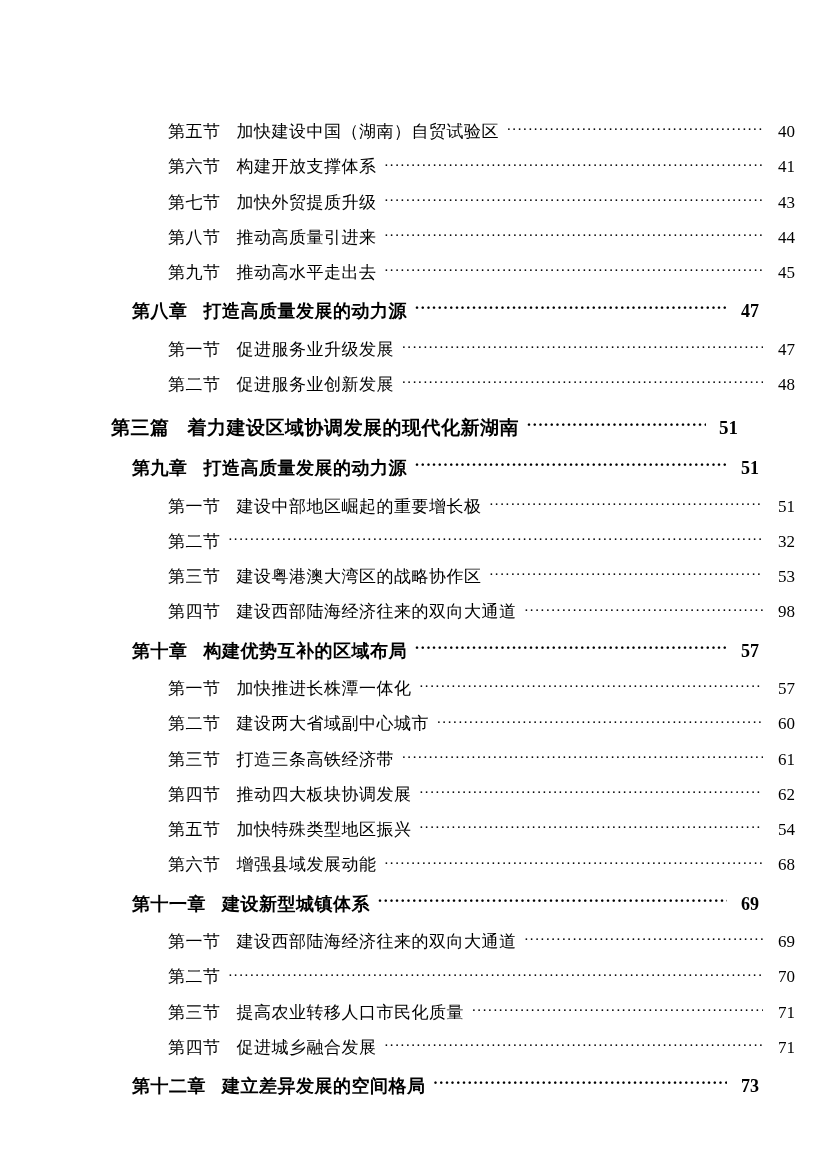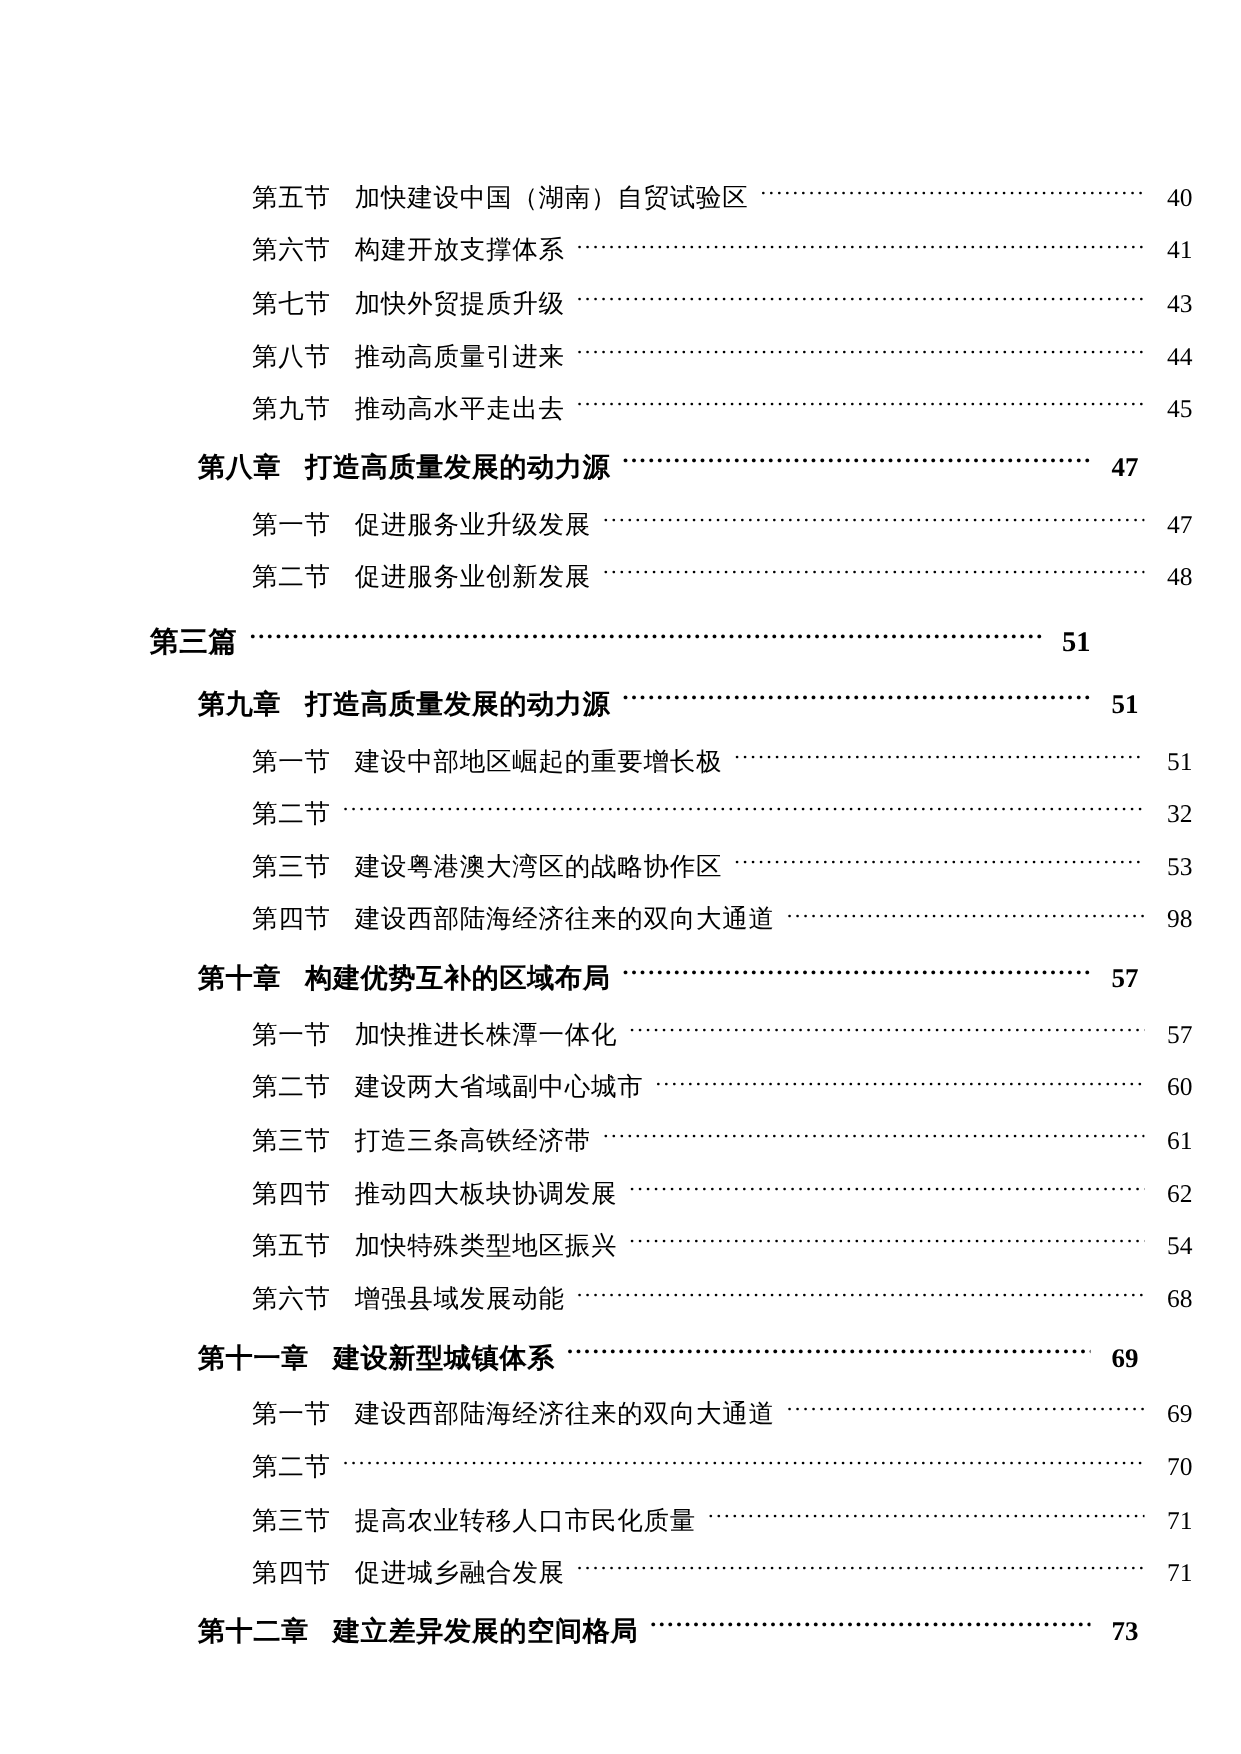--- a/index.html
+++ b/index.html
@@ -62,21 +62,21 @@
     flex: 0 0 auto;
     min-width: 26px;
     text-align: right;
     font-family: "Liberation Serif", "DejaVu Serif", serif;
   }
 
   
   .lvl-part {
     font-weight: bold;
     font-size: 19px;
-    margin-left: 0px;
+    margin-left: 11px;
     margin-top: 20px;
     margin-bottom: 16px;
   }
   .lvl-part .toc-title { padding-left: 18px; }
 
   .lvl-chapter {
     font-weight: bold;
     font-size: 18px;
     margin-left: 32px;
     margin-top: 16px;
@@ -147,20 +147,21 @@
         <span class="toc-page">47</span>
       </div>
       <div class="toc-entry lvl-section">
         <span class="toc-label">第二节</span>
         <span class="toc-title">促进服务业创新发展</span>
         <span class="toc-dots"></span>
         <span class="toc-page">48</span>
       </div>
       <div class="toc-entry lvl-part">
         <span class="toc-label">第三篇</span>
+        <span class="toc-title">着力建设区域协调发展的现代化新湖南</span>
         <span class="toc-dots"></span>
         <span class="toc-page">51</span>
       </div>
       <div class="toc-entry lvl-chapter">
         <span class="toc-label">第九章</span>
         <span class="toc-title">打造高质量发展的动力源</span>
         <span class="toc-dots"></span>
         <span class="toc-page">51</span>
       </div>
       <div class="toc-entry lvl-section">

